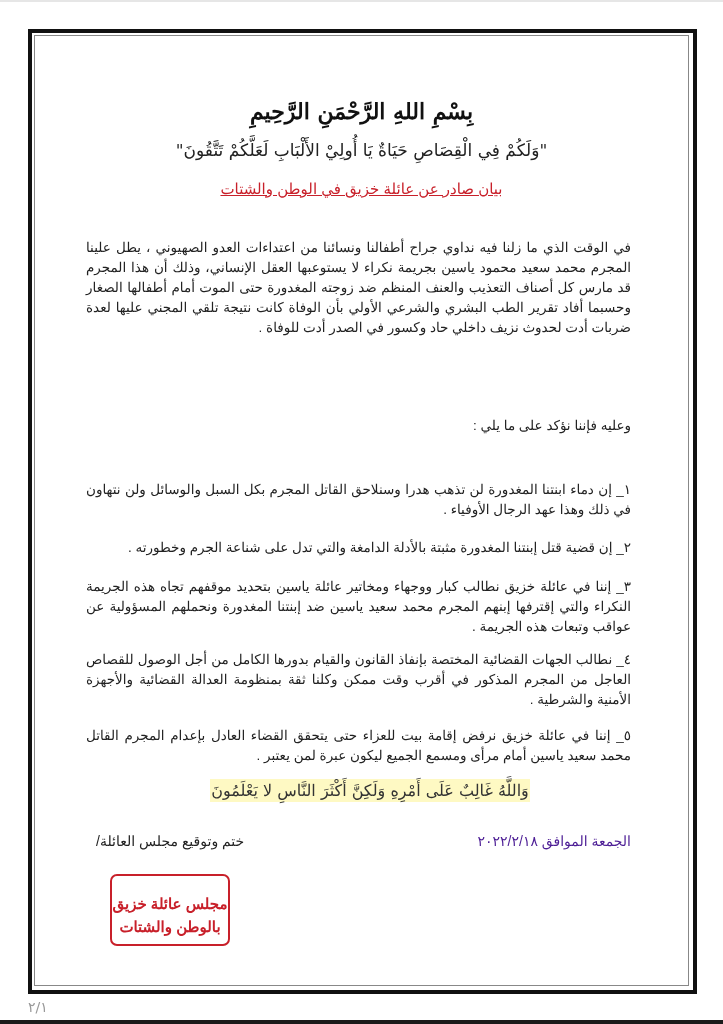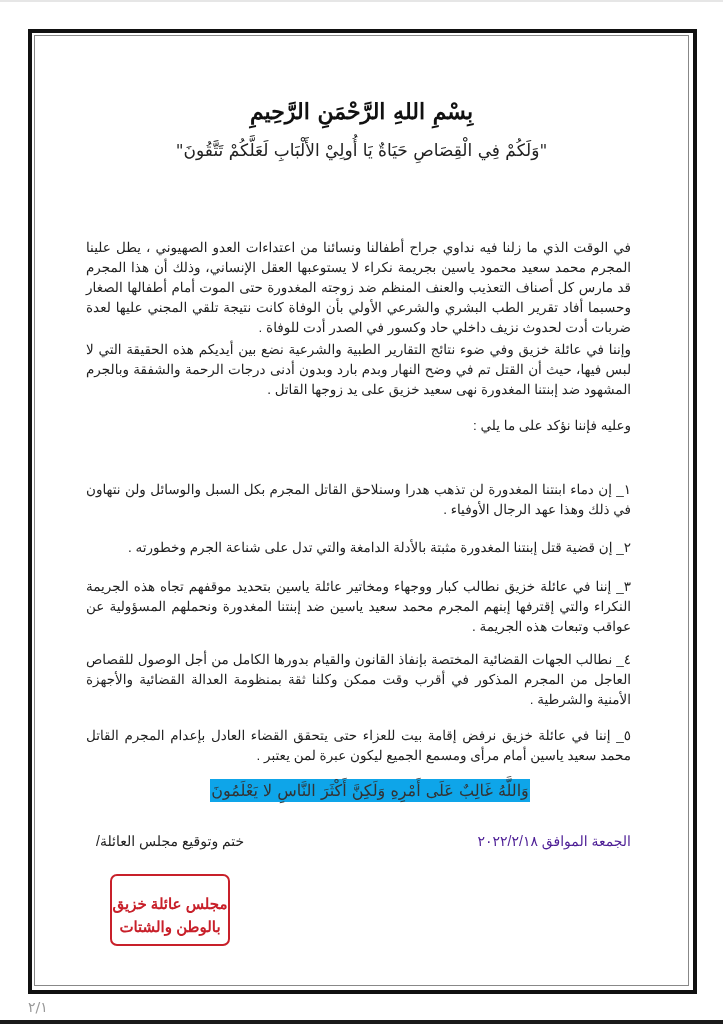--- a/index.html
+++ b/index.html
@@ -47,21 +47,21 @@
   .p1 { top: 198px; }
   .p2 { top: 300px; }
   .p3 { top: 376px; }
   .i1 { top: 440px; }
   .i2 { top: 498px; }
   .i3 { top: 537px; }
   .i4 { top: 610px; }
   .i5 { top: 686px; }
   .closing-verse {
     position: absolute; top: 739px; left: 170px; width: 320px; text-align: center;
-    background: #0ea5e9;
+    background: #fef9c3;
     font-family: "DejaVu Serif", "Liberation Serif", serif;
     font-size: 16px; color: #333; padding: 2px 0;
   }
   .date-line {
     position: absolute; top: 793px; right: 52px;
     font-family: "Liberation Sans", sans-serif; font-size: 14px; color: #4c1d95;
   }
   .sign-line {
     position: absolute; top: 793px; left: 56px;
     font-family: "Liberation Sans", sans-serif; font-size: 14px; color: #222;
@@ -82,23 +82,23 @@
 <body>
 
 <div class="top-strip"></div>
 <div class="frame-outer"></div>
 <div class="frame-inner"></div>
 
 <div class="page">
   <div class="basmala">بِسْمِ اللهِ الرَّحْمَنِ الرَّحِيمِ</div>
   <div class="verse">"وَلَكُمْ فِي الْقِصَاصِ حَيَاةٌ يَا أُولِيْ الأَلْبَابِ لَعَلَّكُمْ تَتَّقُونَ"</div>
 
+  <div class="headline h1">بيان صادر عن عائلة خزيق في الوطن والشتات</div>
 
   <div class="para p1">في الوقت الذي ما زلنا فيه نداوي جراح أطفالنا ونسائنا من اعتداءات العدو الصهيوني ، يطل علينا المجرم محمد سعيد محمود ياسين بجريمة نكراء لا يستوعبها العقل الإنساني، وذلك أن هذا المجرم قد مارس كل أصناف التعذيب والعنف المنظم ضد زوجته المغدورة حتى الموت أمام أطفالها الصغار وحسبما أفاد تقرير الطب البشري والشرعي الأولي بأن الوفاة كانت نتيجة تلقي المجني عليها لعدة ضربات أدت لحدوث نزيف داخلي حاد وكسور في الصدر أدت للوفاة .</div>
-  <div class="para p2">وإننا في عائلة خزيق وفي ضوء نتائج التقارير الطبية والشرعية نضع بين أيديكم هذه الحقيقة التي لا لبس فيها، حيث أن القتل تم في وضح النهار وبدم بارد وبدون أدنى درجات الرحمة والشفقة وبالجرم المشهود ضد إبنتنا المغدورة نهى سعيد خزيق على يد زوجها القاتل .</div>
   <div class="para p3">وعليه فإننا نؤكد على ما يلي :</div>
 
   <div class="para i1">١_ إن دماء ابنتنا المغدورة لن تذهب هدرا وسنلاحق القاتل المجرم بكل السبل والوسائل ولن نتهاون في ذلك وهذا عهد الرجال الأوفياء .</div>
   <div class="para i2">٢_ إن قضية قتل إبنتنا المغدورة مثبتة بالأدلة الدامغة والتي تدل على شناعة الجرم وخطورته .</div>
   <div class="para i3">٣_ إننا في عائلة خزيق نطالب كبار ووجهاء ومخاتير عائلة ياسين بتحديد موقفهم تجاه هذه الجريمة النكراء والتي إقترفها إبنهم المجرم محمد سعيد ياسين ضد إبنتنا المغدورة ونحملهم المسؤولية عن عواقب وتبعات هذه الجريمة .</div>
   <div class="para i4">٤_ نطالب الجهات القضائية المختصة بإنفاذ القانون والقيام بدورها الكامل من أجل الوصول للقصاص العاجل من المجرم المذكور في أقرب وقت ممكن وكلنا ثقة بمنظومة العدالة القضائية والأجهزة الأمنية والشرطية .</div>
   <div class="para i5">٥_ إننا في عائلة خزيق نرفض إقامة بيت للعزاء حتى يتحقق القضاء العادل بإعدام المجرم القاتل محمد سعيد ياسين أمام مرأى ومسمع الجميع ليكون عبرة لمن يعتبر .</div>
 
   <div class="closing-verse">وَاللَّهُ غَالِبٌ عَلَى أَمْرِهِ وَلَكِنَّ أَكْثَرَ النَّاسِ لا يَعْلَمُونَ</div>
 

